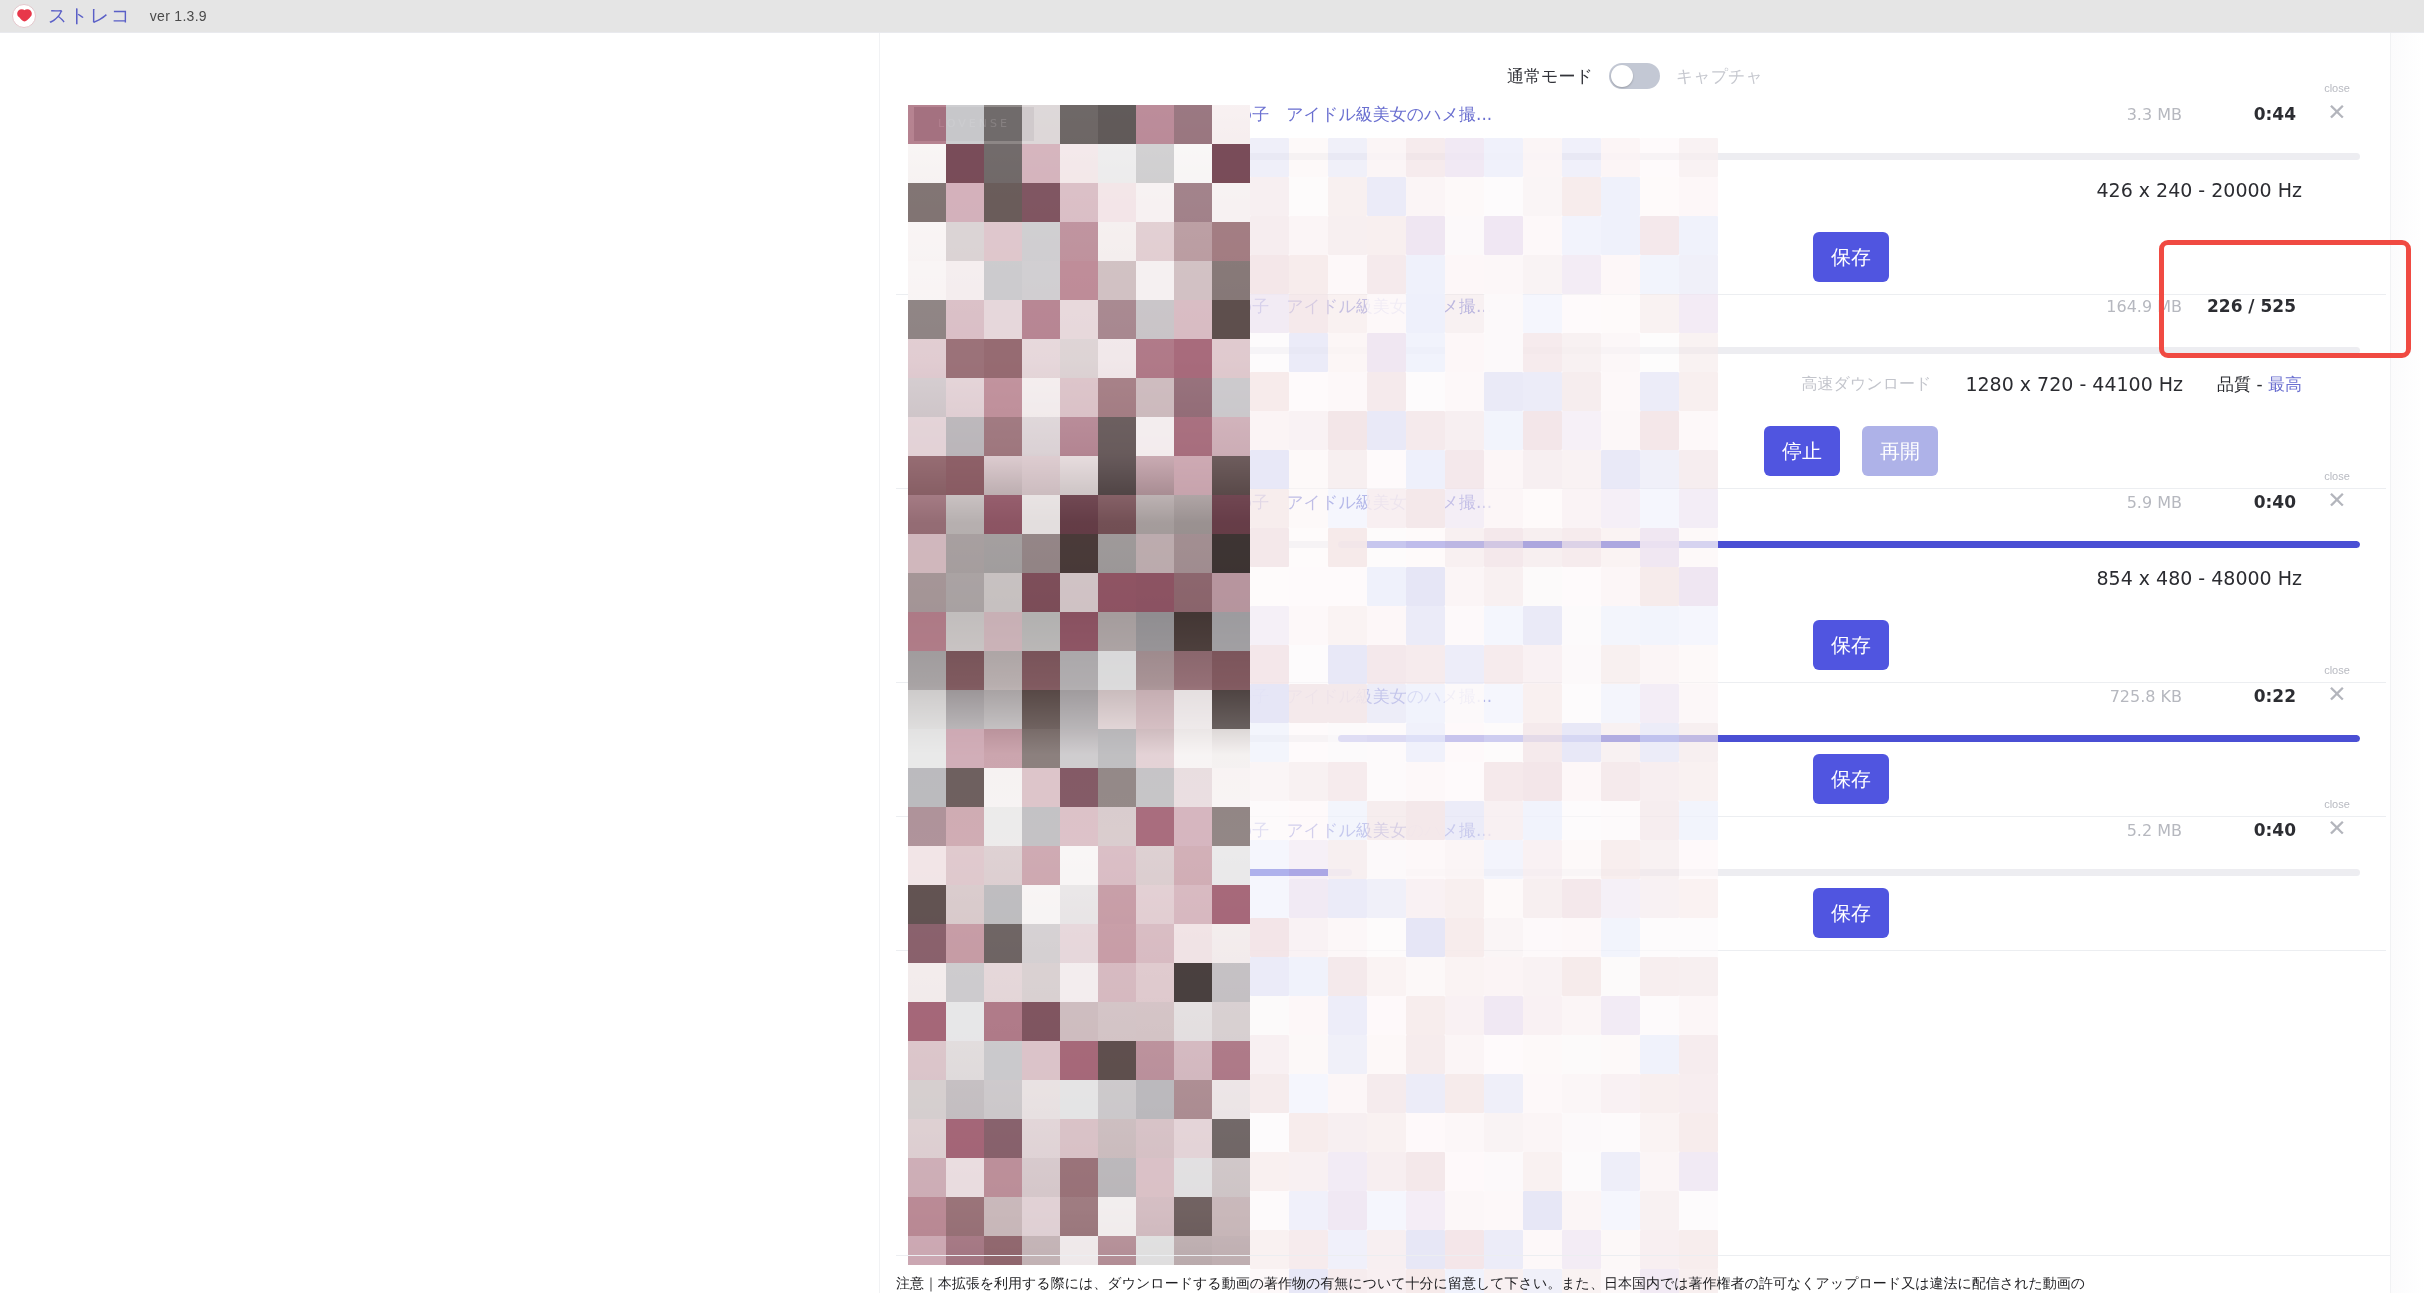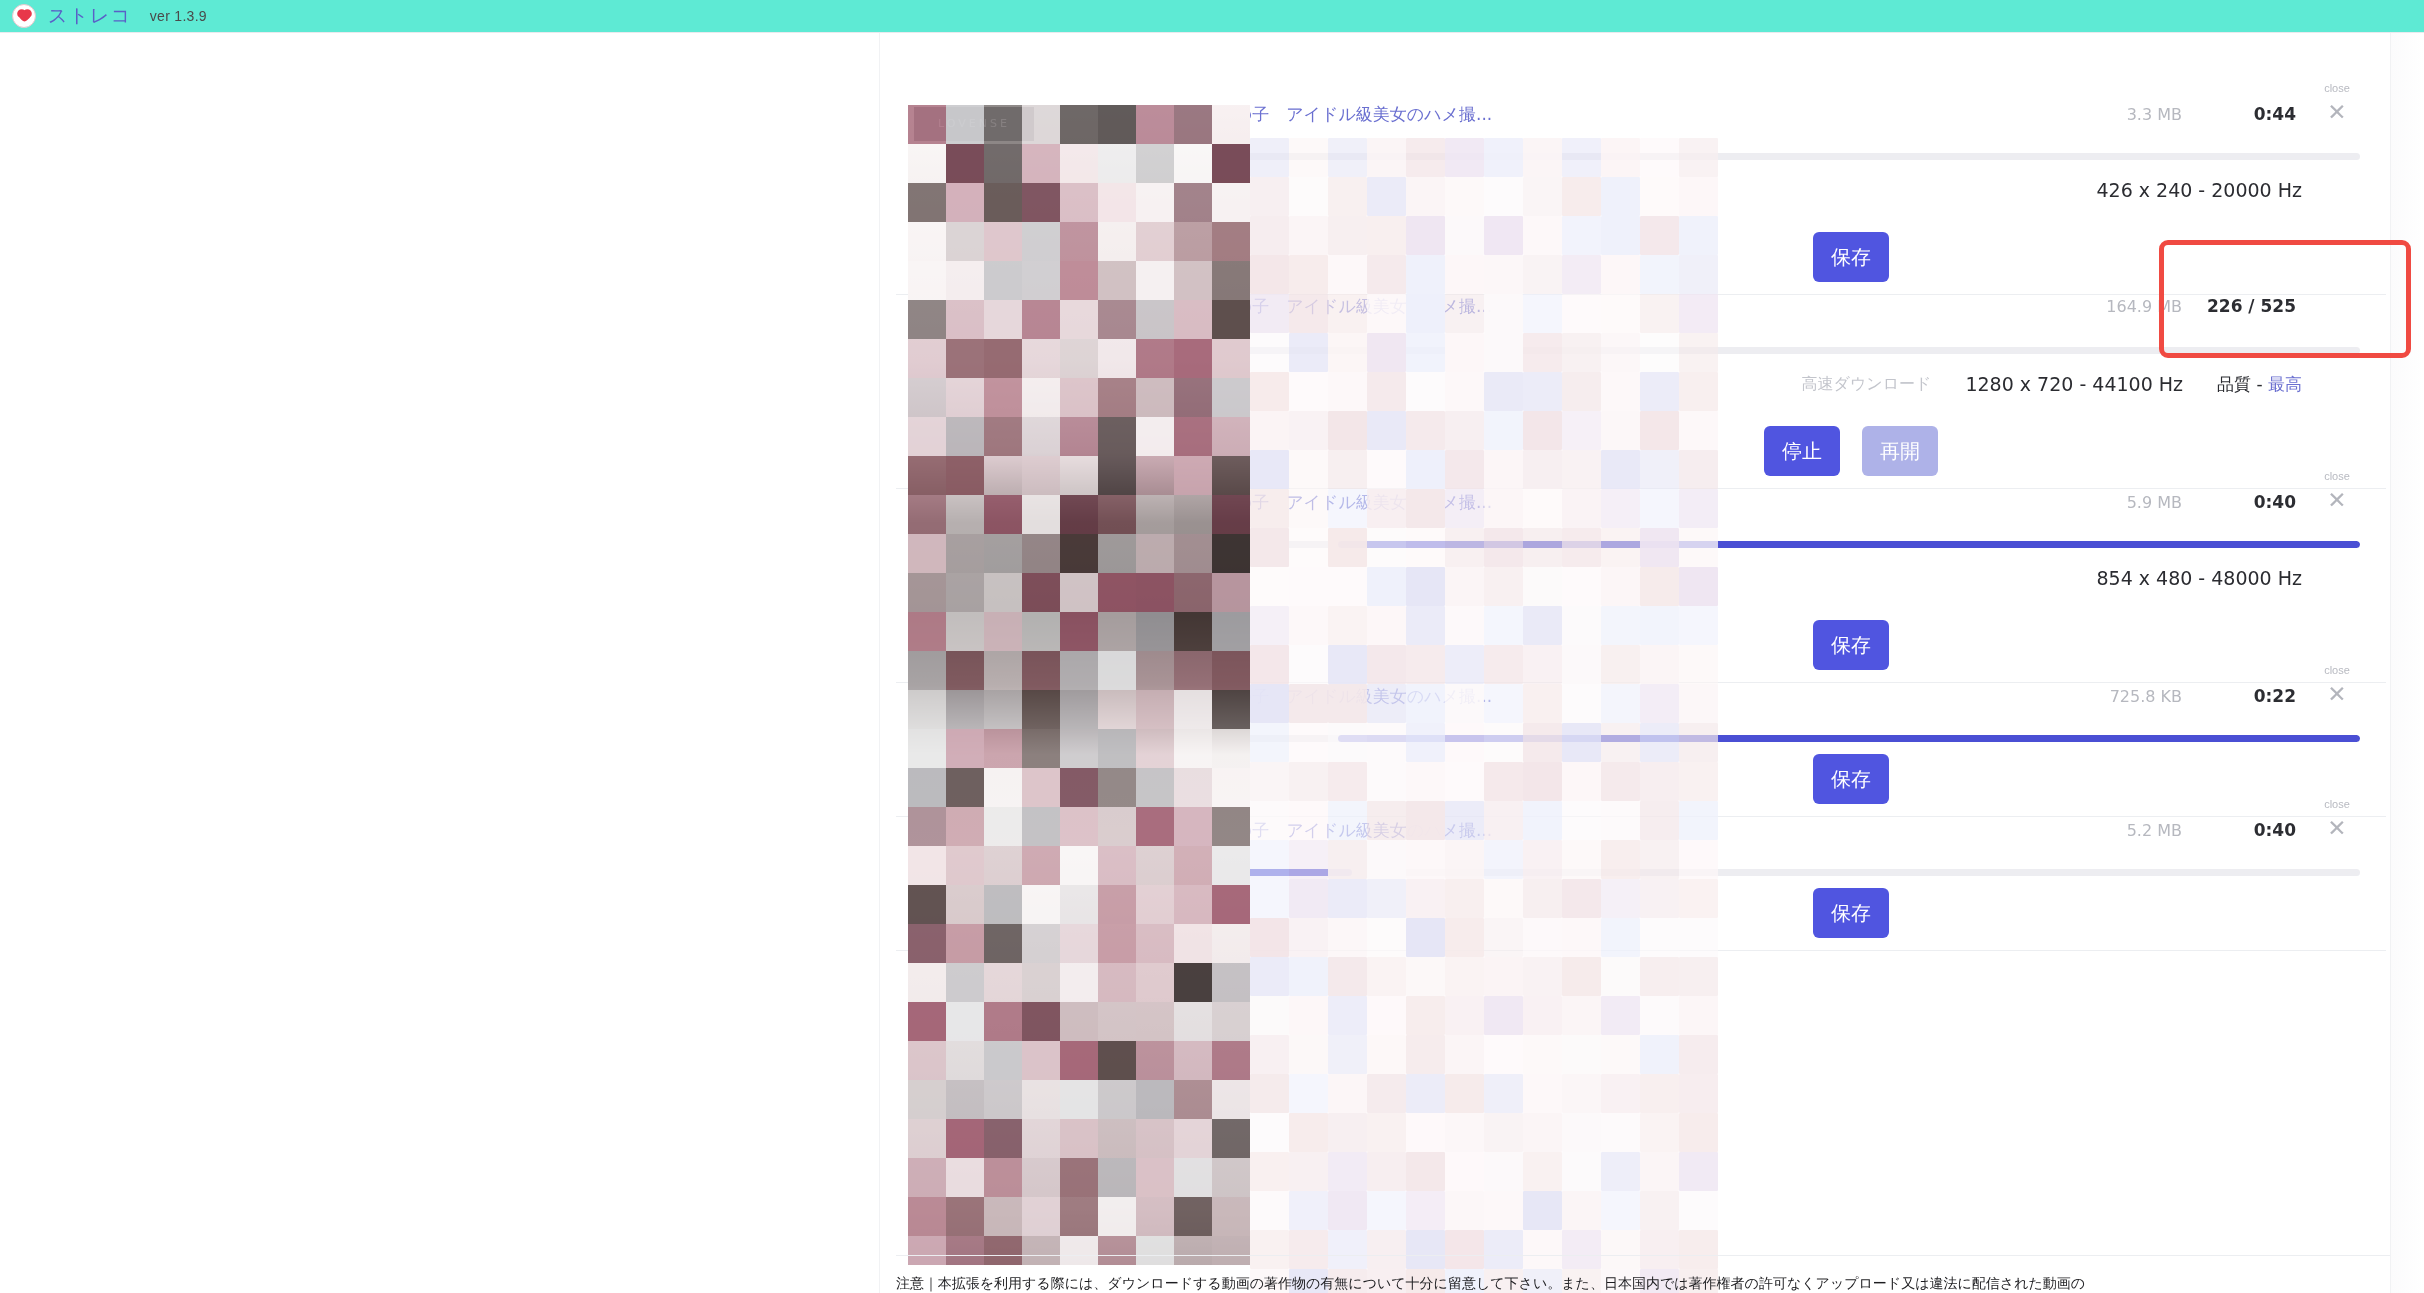--- a/index.html
+++ b/index.html
@@ -15,21 +15,21 @@
     color: #222;
     position: relative;
   }
 
   
   .titlebar {
     position: absolute;
     top: 0; left: 0;
     width: 2424px;
     height: 33px;
-    background: #5eead4;
+    background: #e5e5e5;
     border-bottom: 1px solid #e9eaee;
     display: flex;
     align-items: center;
     box-sizing: border-box;
     padding-left: 12px;
   }
   .app-logo {
     width: 22px; height: 22px;
     border-radius: 50%;
     background: #ffffff;
@@ -363,20 +363,27 @@
   <span class="app-title">ストレコ</span>
   <span class="app-version">ver 1.3.9</span>
 </div>
 
 <div class="page">
 
   <div class="panel-edge"></div>
   <div class="panel-edge-right"></div>
   <div class="panel-shadow-right"></div>
 
+  <div class="mode-bar">
+    <span class="mode-label-active">通常モード</span>
+    <span class="toggle">
+      <span class="knob"></span>
+    </span>
+    <span class="mode-label-inactive">キャプチャ</span>
+  </div>
 
   <div class="list" id="download-list">
       <div class="row">
         <div class="row-top">
           <div class="row-title">のあの子　アイドル級美女のハメ撮...</div>
           <div class="row-size">3.3 MB</div>
           <div class="row-time">0:44</div>
           <div class="close-btn"><span class="close-word">close</span><span class="x">✕</span></div>
         </div>
         <div class="progress-wrap"></div>

